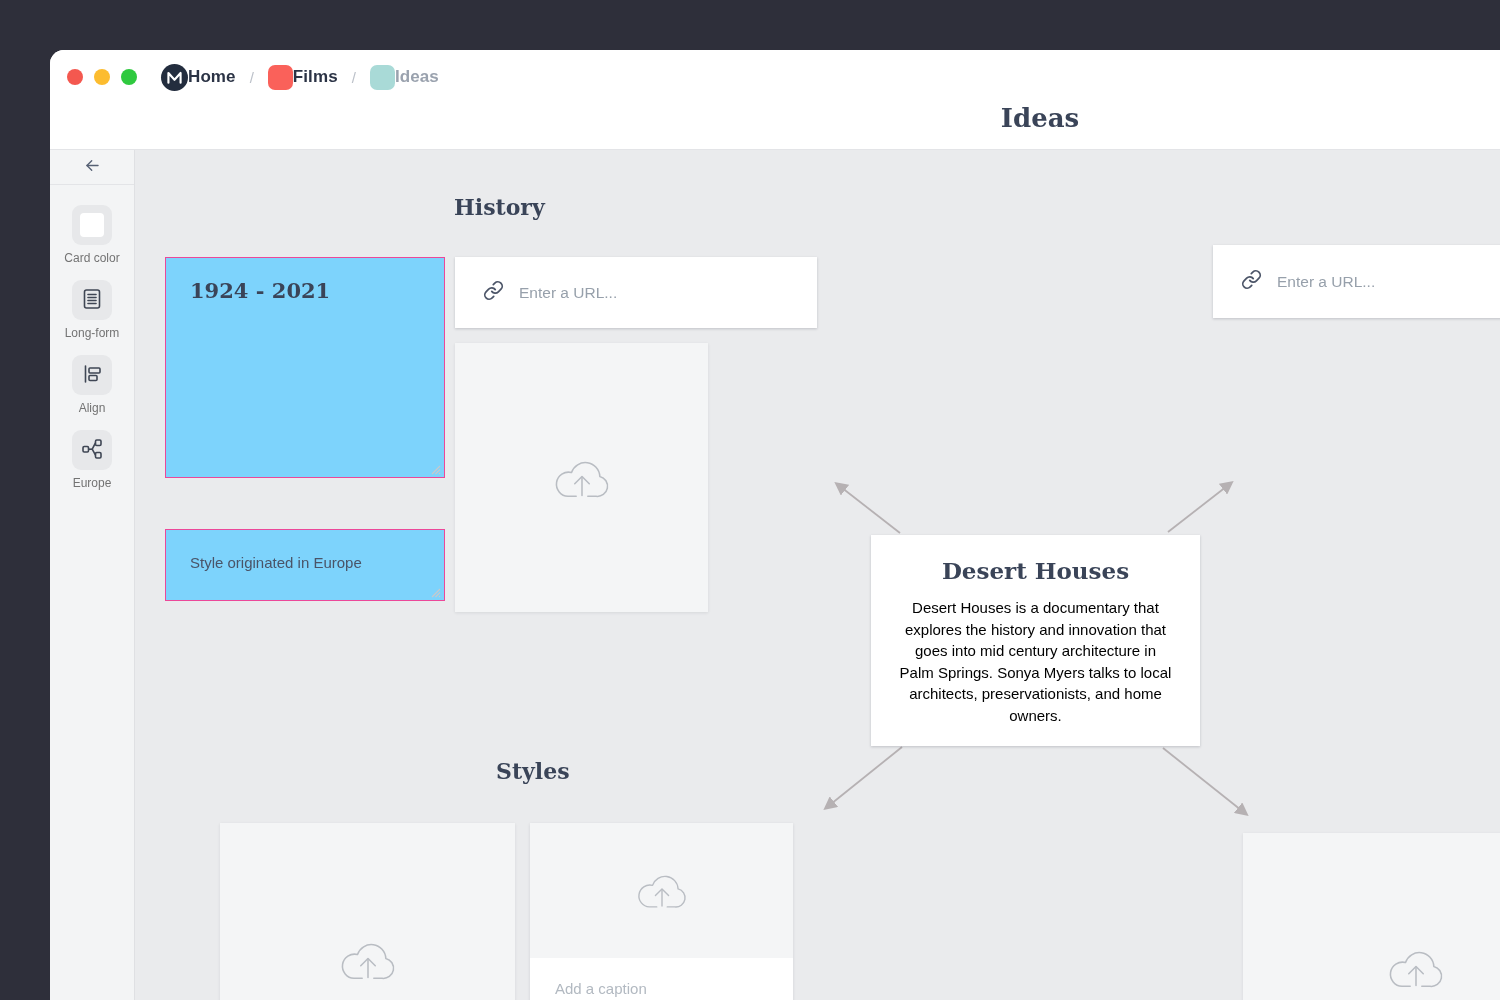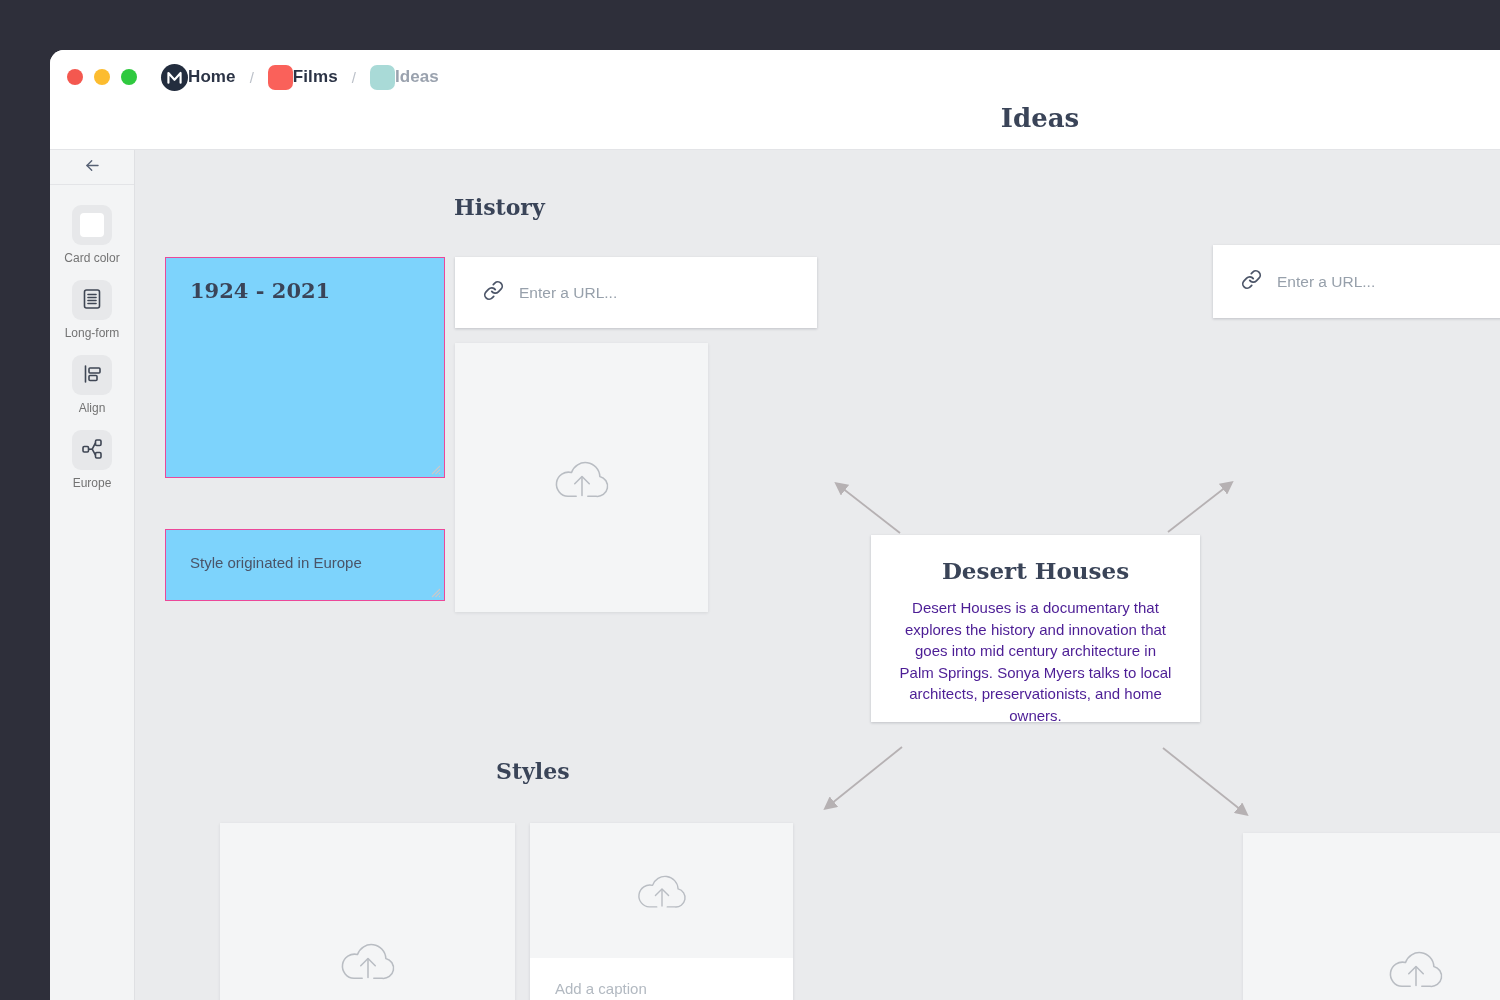--- a/index.html
+++ b/index.html
@@ -75,21 +75,21 @@
                 display:flex; align-items:center; justify-content:center; cursor:pointer; }
 
   .image-card { position:absolute; background:#fff; box-shadow:0 1px 3px rgba(40,45,60,.12);
                 display:flex; flex-direction:column; cursor:pointer; }
   .image-card .drop-zone { height:135px; background:#f4f5f6; display:flex; align-items:center; justify-content:center; }
   .image-card .caption { padding:22px 25px; font-size:15px; color:#b2b9c1; cursor:text; }
 
   .desert-card { padding:22px 28px 0; text-align:center; cursor:pointer; }
   .desert-title { font-family:"DejaVu Serif","Liberation Serif",serif; font-weight:700;
                   font-size:23px; color:#3a4458; margin-bottom:13px; }
-  .desert-body { font-size:15px; line-height:21.5px; color:#4c1d95; }
+  .desert-body { font-size:15px; line-height:21.5px; color:#000000; }
 
   .arrows-svg { position:absolute; inset:0; pointer-events:none; }
 </style>
 </head>
 <body>
 
 <div class="stage">
   <div class="window">
 
     <header class="app-header">
@@ -257,21 +257,21 @@
         <div class="upload-box" style="left:320px; top:193px; width:253px; height:269px;">
           <span>
             <svg width="62" height="50" viewBox="0 0 64 50" fill="none" stroke="#b9bdc3" stroke-width="1.6" stroke-linecap="round" stroke-linejoin="round">
               <path d="M26 46h-8.5A12.5 12.5 0 1 1 21.2 21.4 15 15 0 0 1 50.4 25.4 10.5 10.5 0 0 1 46.5 46H38"></path>
               <line x1="32" y1="45" x2="32" y2="26"></line>
               <polyline points="24.5 33 32 25.5 39.5 33"></polyline>
             </svg>
           </span>
         </div>
 
-        <div class="white-card desert-card" style="left:736px; top:385px; width:329px; height:187px;">
+        <div class="white-card desert-card" style="left:736px; top:385px; width:329px; height:211px;">
           <div class="desert-title">Desert Houses</div>
           <div class="desert-body">Desert Houses is a documentary that explores the history and innovation that goes into mid century architecture in Palm Springs. Sonya Myers talks to local architects, preservationists, and home owners.</div>
         </div>
 
         <div class="upload-box" style="left:85px; top:673px; width:295px; height:274px;">
           <span>
             <svg width="62" height="50" viewBox="0 0 64 50" fill="none" stroke="#b9bdc3" stroke-width="1.6" stroke-linecap="round" stroke-linejoin="round">
               <path d="M26 46h-8.5A12.5 12.5 0 1 1 21.2 21.4 15 15 0 0 1 50.4 25.4 10.5 10.5 0 0 1 46.5 46H38"></path>
               <line x1="32" y1="45" x2="32" y2="26"></line>
               <polyline points="24.5 33 32 25.5 39.5 33"></polyline>

